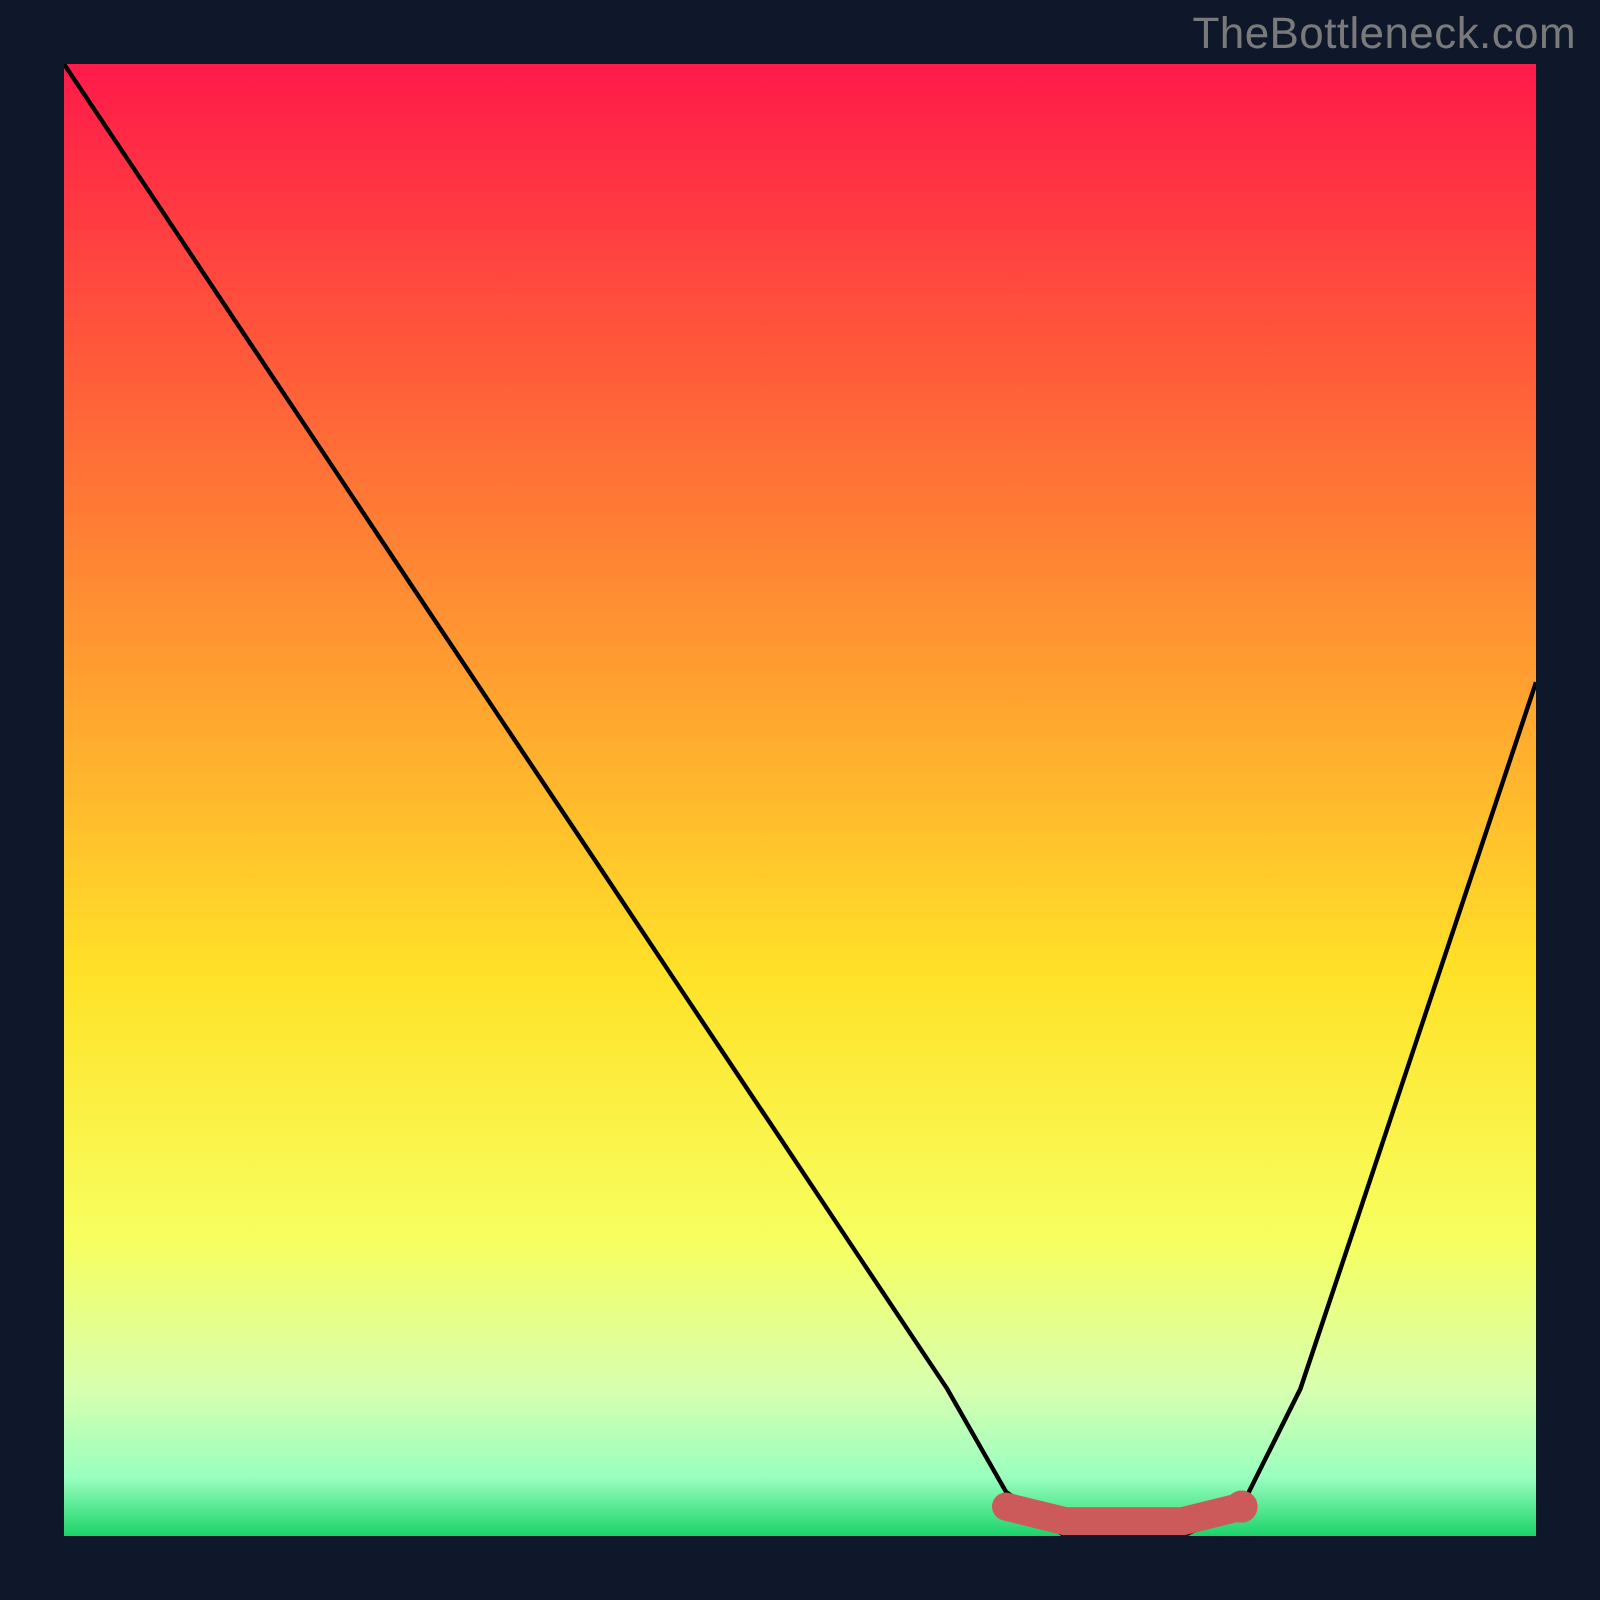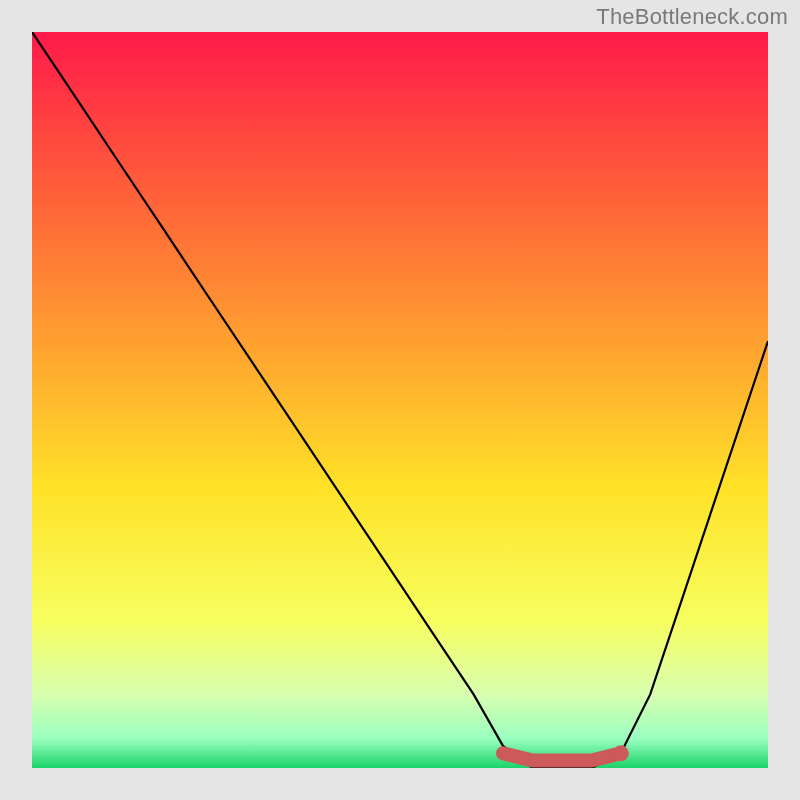--- a/index.html
+++ b/index.html
@@ -8,21 +8,21 @@
     width: 800px;
     height: 800px;
     background: #000;
     overflow: hidden;
     font-family: Arial, Helvetica, sans-serif;
   }
   .frame {
     position: relative;
     width: 800px;
     height: 800px;
-    background: #e5e5e5;
+    background: #0f172a;
   }
   .watermark {
     position: absolute;
     top: 4px;
     right: 12px;
     color: #7a7a7a;
     font-size: 22px;
     font-weight: 500;
     letter-spacing: 0.2px;
     z-index: 10;

